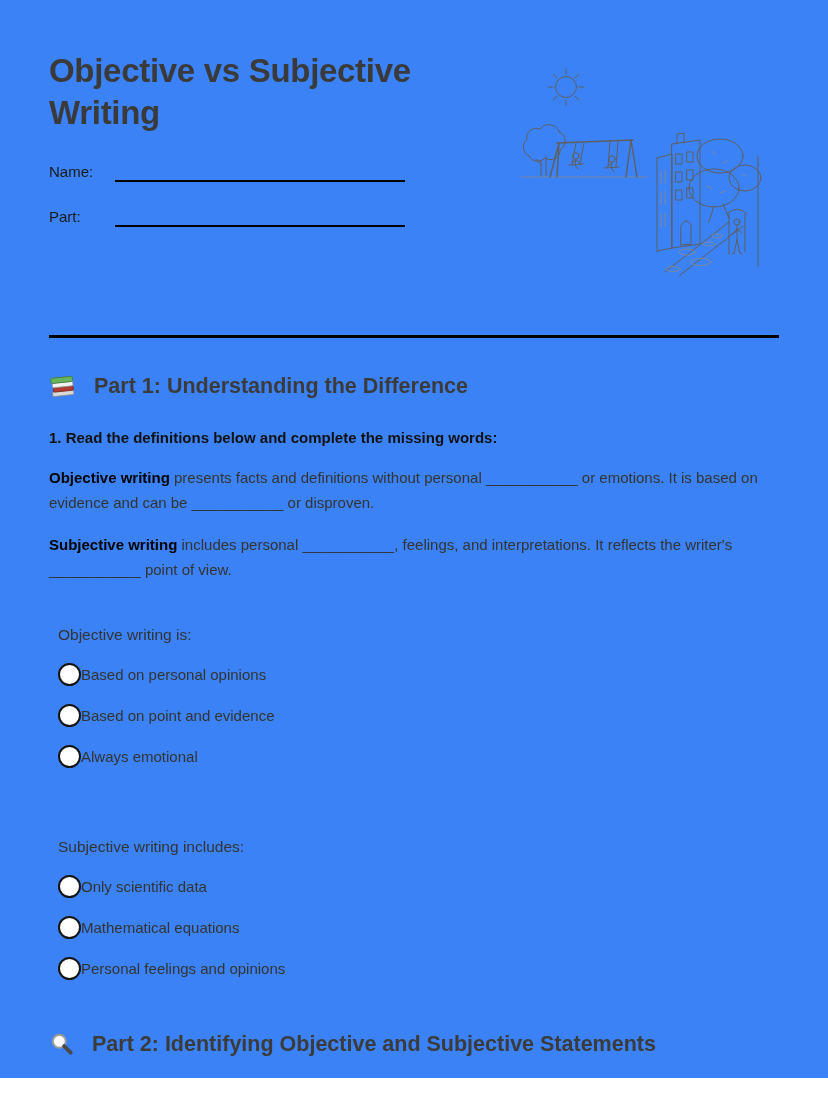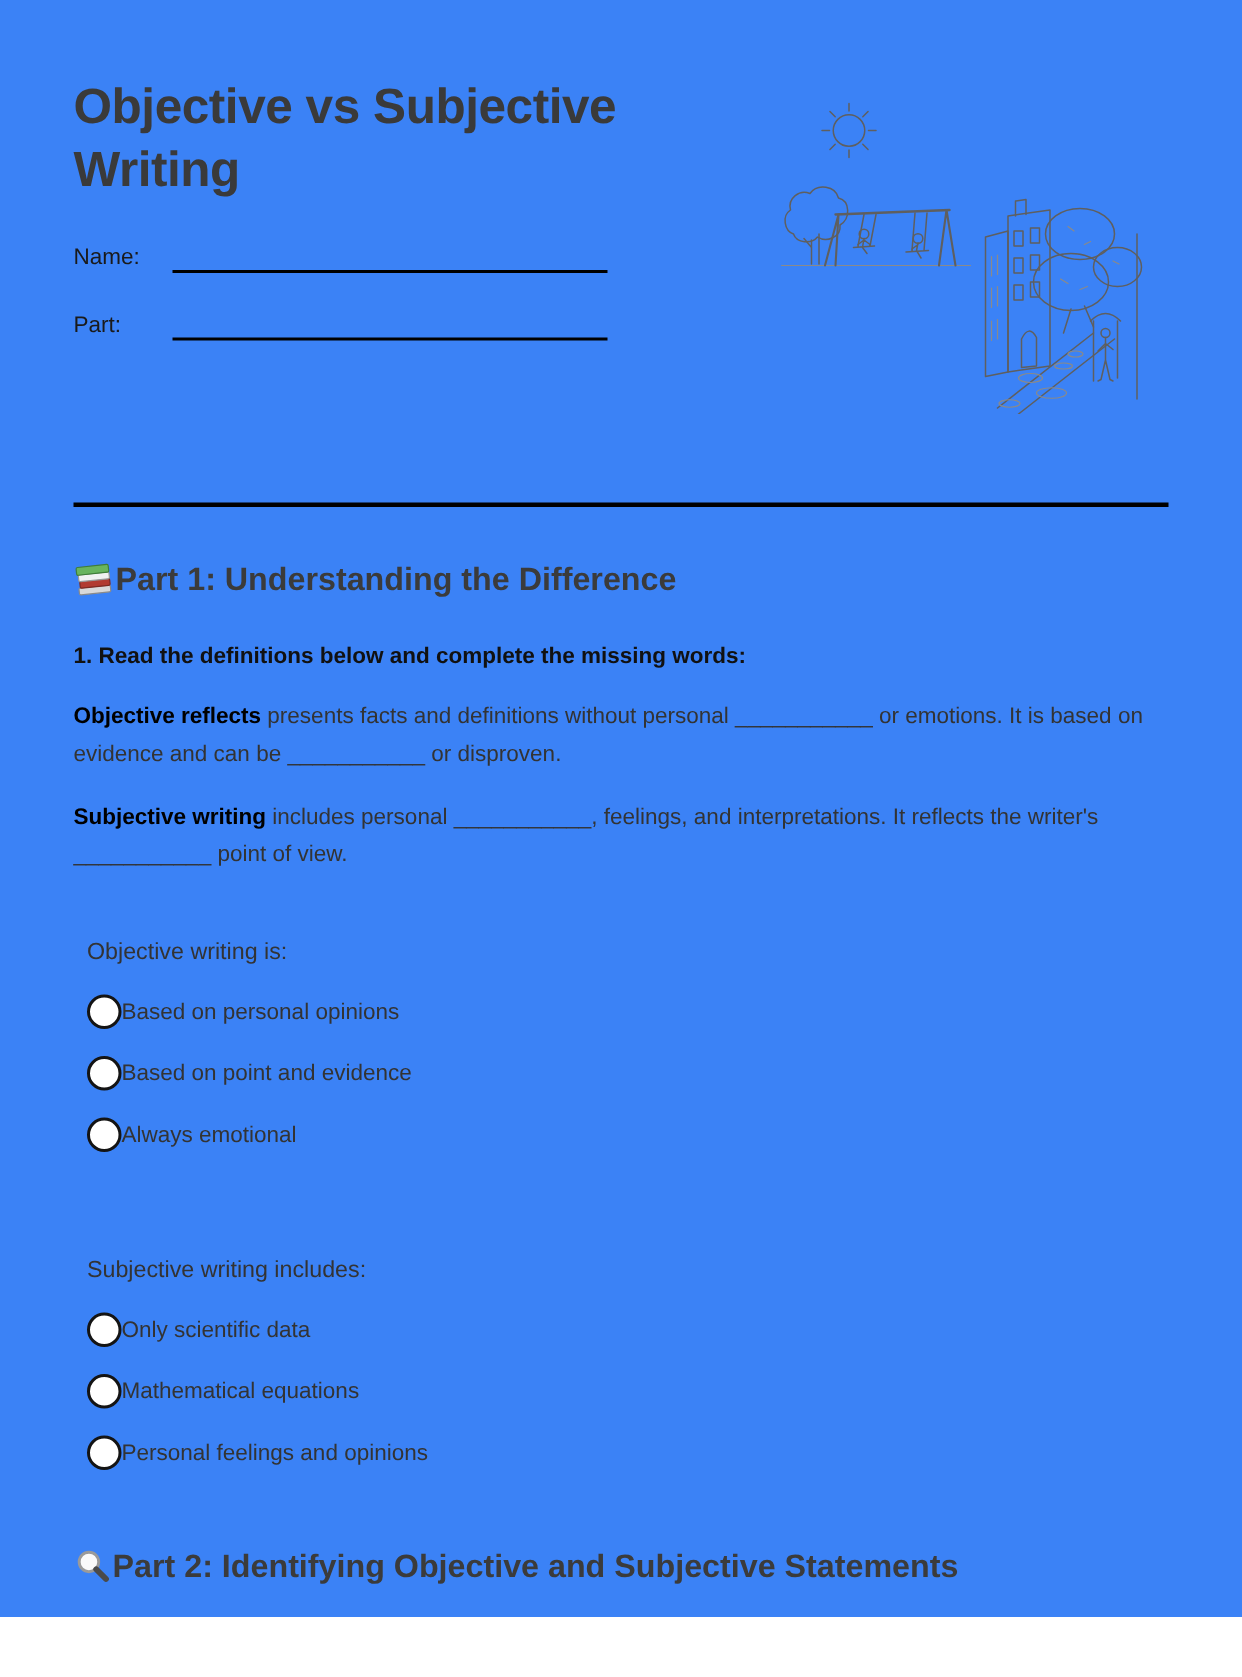--- a/index.html
+++ b/index.html
@@ -22,21 +22,21 @@
     color:#3a3a3a;
     letter-spacing:-0.3px;
   }
   .field-row { display:flex; align-items:flex-end; height:24px; }
   .field-row.name { margin-top:24px; }
   .field-row.date { margin-top:21px; }
   .field-label { width:66px; font-size:15px; font-weight:400; color:#1a1a1a; padding-bottom:2px; }
   .write-line { width:290px; height:20px; border-bottom:2px solid #000; }
   .divider { margin-top:108px; height:3px; background:#000; }
   .section-heading {
-    display:flex; align-items:center; gap:0;
+    display:flex; align-items:center; gap:17px;
     font-size:21.5px; font-weight:700; color:#3b3b3b;
     line-height:28px;
   }
   .section-heading.part1 { margin-top:34px; }
   .section-heading.part2 { margin-top:50px; }
   .q-prompt { margin-top:28px; font-size:15px; font-weight:700; color:#111; line-height:20px; }
   .q-prompt.q2 { margin-top:21px; }
   .def-para { margin-top:17px; font-size:15px; line-height:25px; color:#333; width:730px; }
   .def-lead { font-weight:700; color:#000; }
   .choice-group.g1 { margin-top:43px; }
@@ -130,21 +130,21 @@
         <rect x="4" y="14.6" width="20" height="4.6" rx="1" fill="#b23b31" stroke="#7e2a22" stroke-width="0.8"></rect>
         <rect x="3.5" y="10.2" width="20.5" height="4.6" rx="1" fill="#f2f2f2" stroke="#999999" stroke-width="0.8"></rect>
         <rect x="2.5" y="5.2" width="21.5" height="5.2" rx="1" fill="#69b45e" stroke="#3f7d38" stroke-width="0.8"></rect>
       </g>
     </svg>
     <span>Part 1: Understanding the Difference</span>
   </div>
 
   <div class="q-prompt">1. Read the definitions below and complete the missing words:</div>
 
-  <p class="def-para"><span class="def-lead">Objective reflects</span><span> presents facts and definitions without personal ___________ or emotions. It is based on evidence and can be ___________ or disproven.</span></p>
+  <p class="def-para"><span class="def-lead">Objective writing</span><span> presents facts and definitions without personal ___________ or emotions. It is based on evidence and can be ___________ or disproven.</span></p>
 
   <p class="def-para"><span class="def-lead">Subjective writing</span><span> includes personal ___________, feelings, and interpretations. It reflects the writer's ___________ point of view.</span></p>
 
 
   <div class="choice-group g1">
     <div class="group-prompt">Objective writing is:</div>
     <div class="option-row">
       <span class="radio"></span>
       <span class="option-label">Based on personal opinions</span>
     </div>

